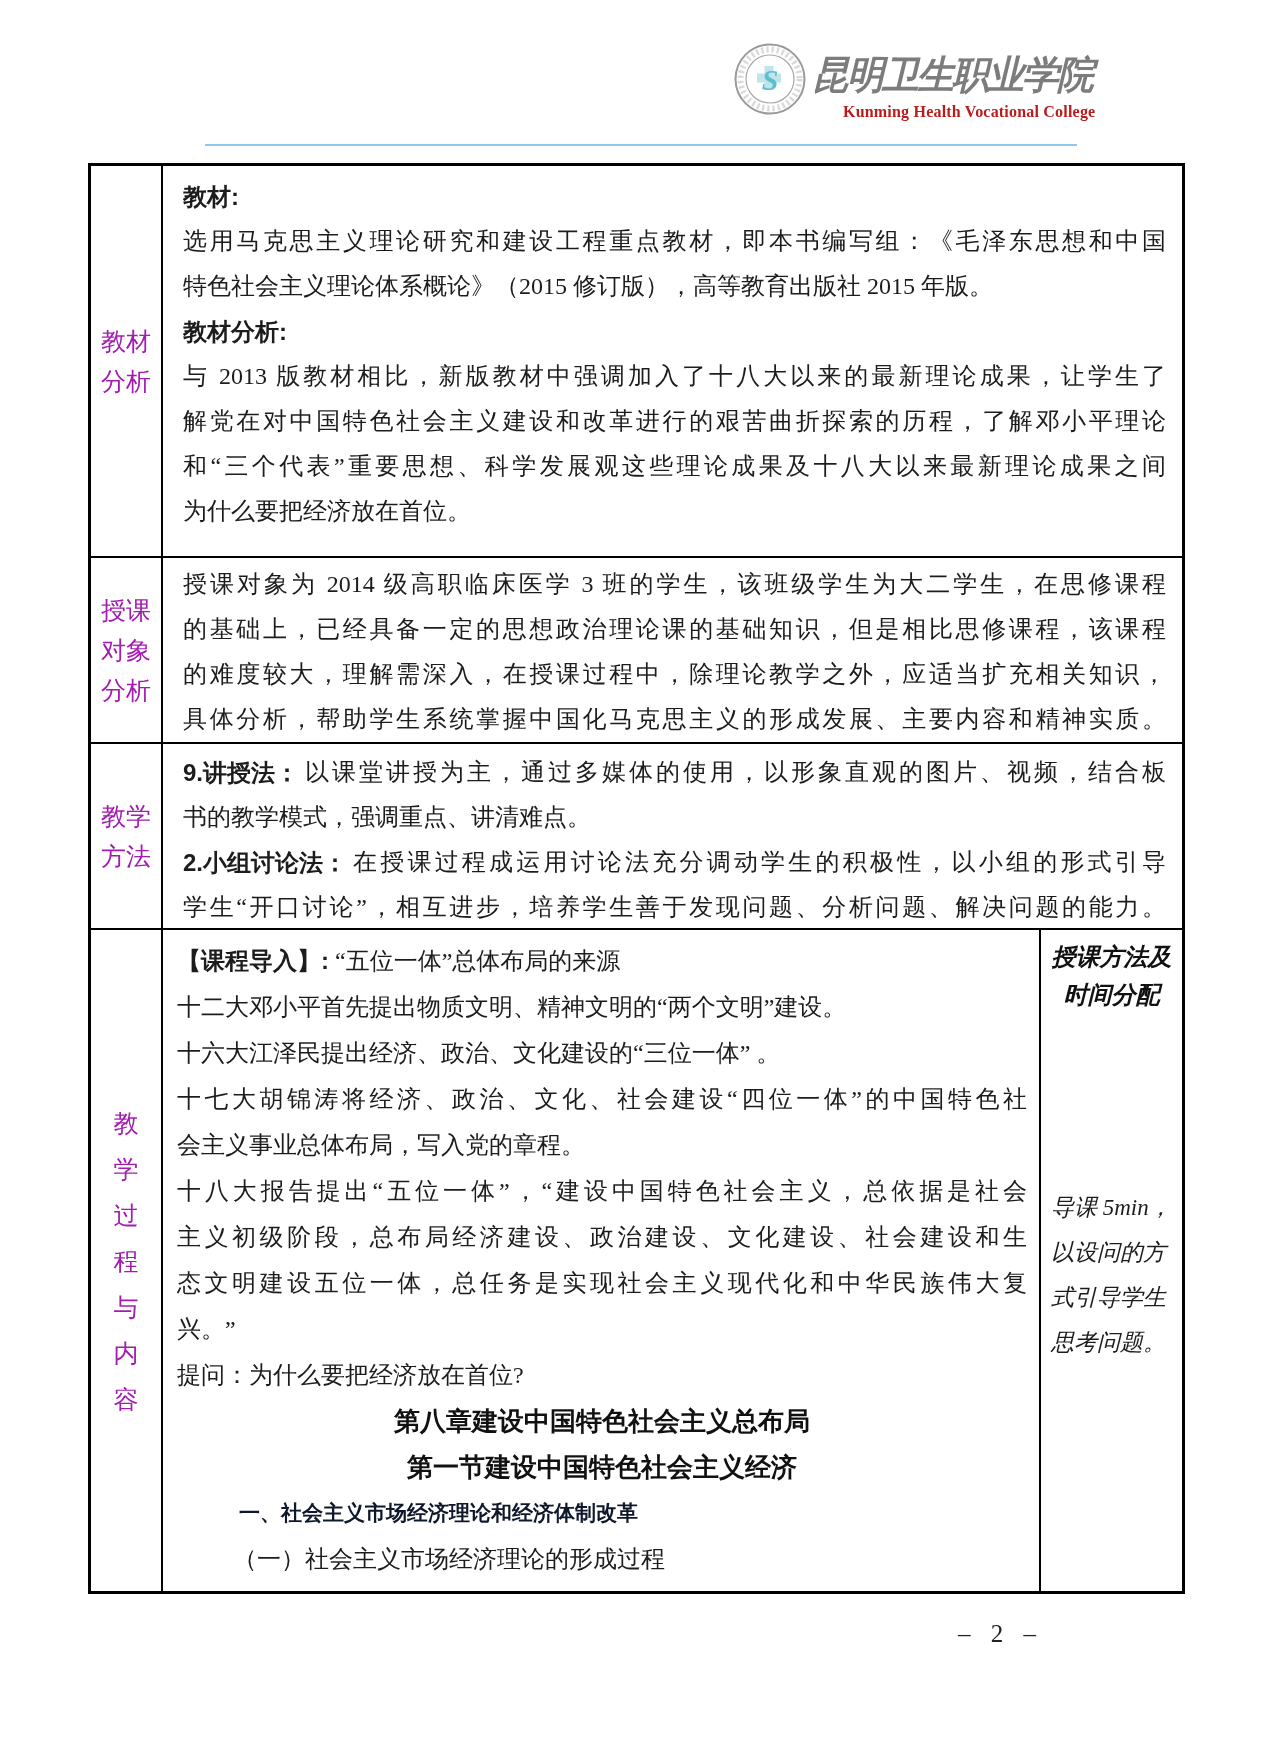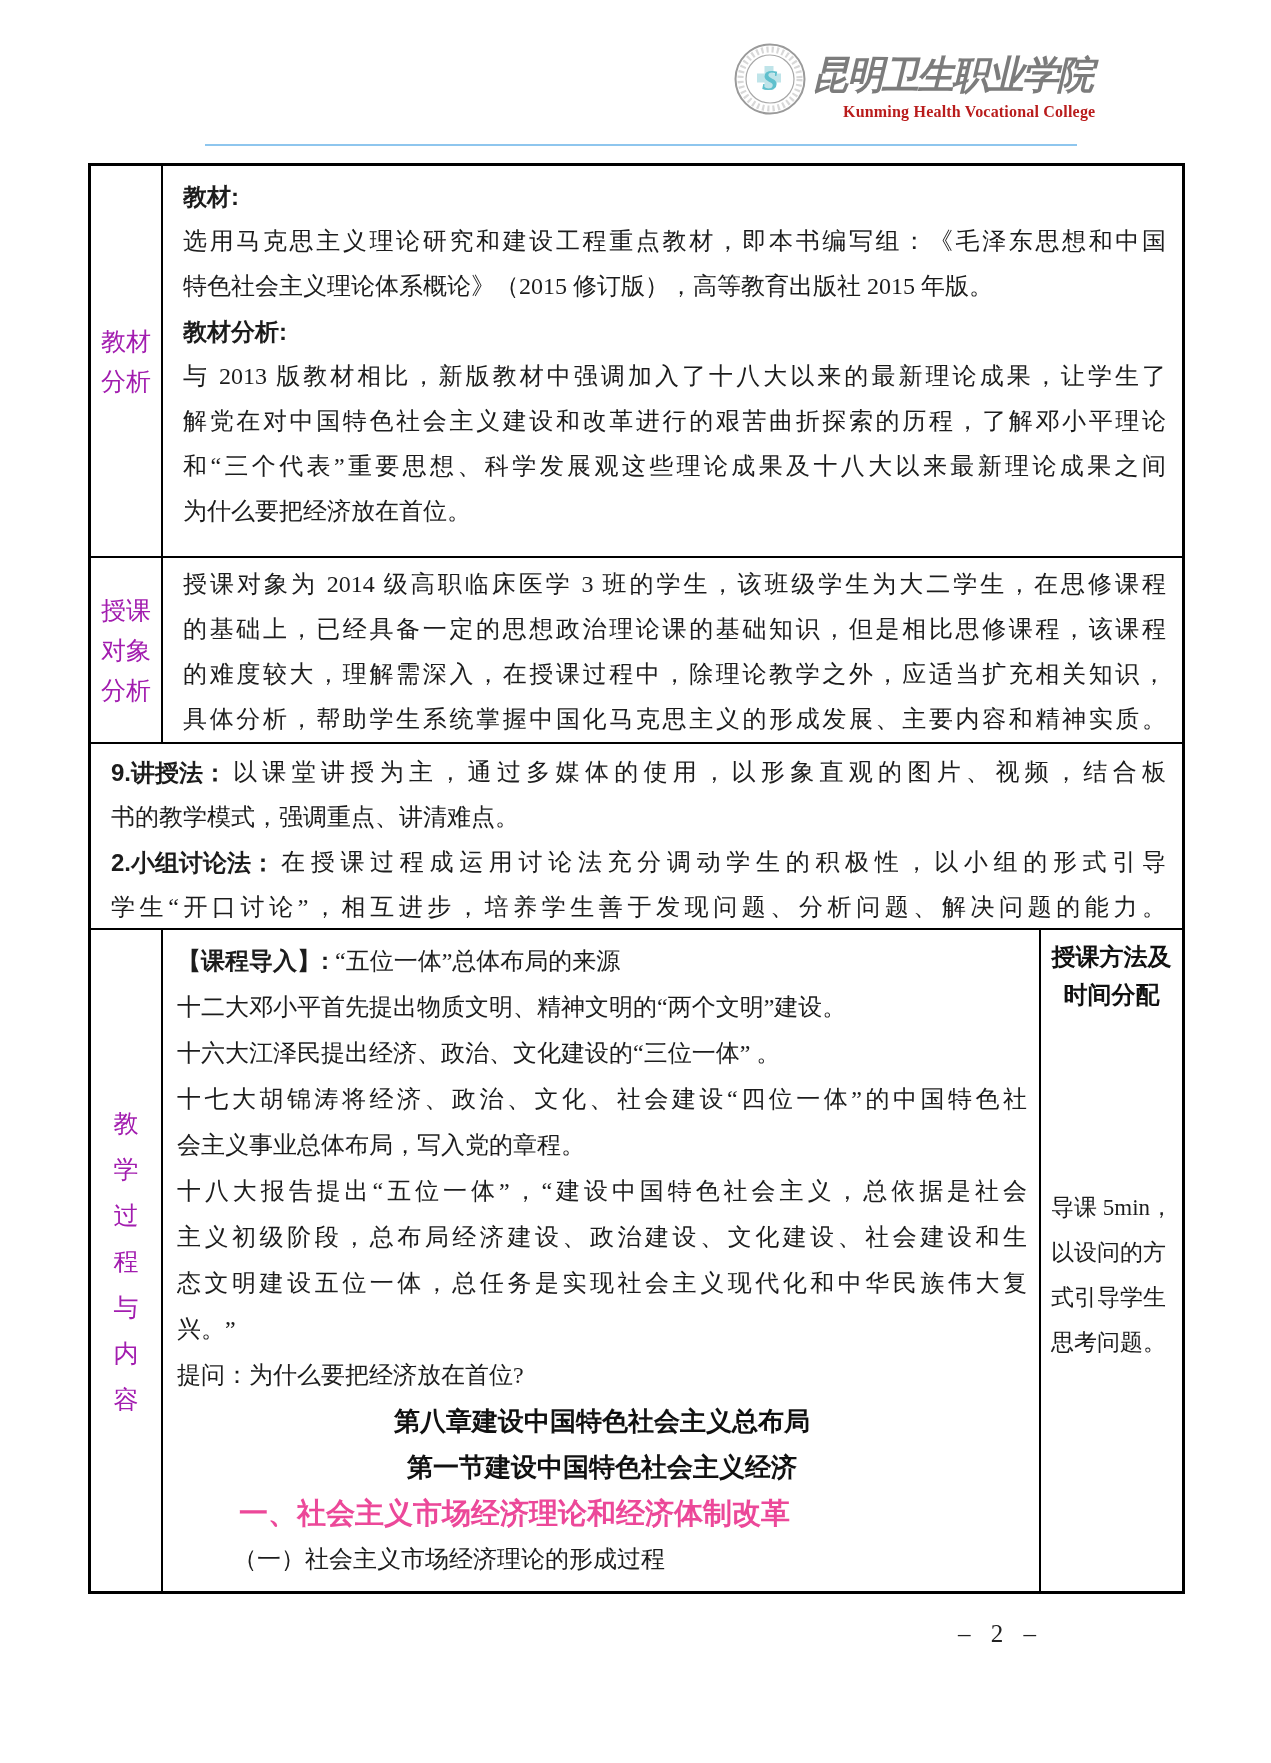--- a/index.html
+++ b/index.html
@@ -33,26 +33,26 @@
   .r4 .tl{line-height:46px;height:46px;}
   .fill{text-align:justify;text-align-last:justify;text-justify:inter-character;}
   .blabel{font-family:"Liberation Sans", sans-serif;font-weight:bold;white-space:nowrap;}
   .mixed{display:flex;}
   .mixed .rest{flex:1;margin-left:6px;}
   .mixed .rest.fillr{text-align:justify;text-align-last:justify;text-justify:inter-character;}
 
   
   .r4main{width:876px;min-width:876px;box-sizing:border-box;padding:8px 12px 0 14px;}
   .r4right{flex:1;border-left:2px solid #000;box-sizing:border-box;position:relative;
-           font-size:24px;}
+           font-size:24px;font-style:italic;}
   .r4rhead{margin-top:8px;text-align:center;font-family:"Liberation Sans", sans-serif;
            font-weight:bold;font-size:24px;line-height:38px;color:#111;}
   .r4rnote{position:absolute;left:10px;right:6px;top:255px;line-height:45px;font-size:23px;}
   .ct{text-align:center;font-family:"Liberation Sans", sans-serif;font-weight:bold;font-size:26px;color:#111;}
-  .sub1{font-family:Liberation Sans, sans-serif;font-weight:bold;font-size:29px;padding-left:62px;color:#ec4899;}
+  .sub1{font-family:Liberation Sans, sans-serif;font-weight:bold;font-size:21px;padding-left:62px;color:#0f172a;}
   .sub2{padding-left:56px;font-size:24px;}
 
   
   .pagenum{position:absolute;left:958px;top:1620px;font-size:25px;color:#222;word-spacing:14px;
            font-family:"Liberation Serif", serif;}
 </style>
 </head>
 <body>
 
 <div class="page">
@@ -96,20 +96,24 @@
       </div>
       <div class="ccell pad123" style="padding-top:4px;border-radius:15px;">
         <div class="tl fill">授课对象为 2014 级高职临床医学 3 班的学生，该班级学生为大二学生，在思修课程</div>
         <div class="tl fill">的基础上，已经具备一定的思想政治理论课的基础知识，但是相比思修课程，该课程</div>
         <div class="tl fill">的难度较大，理解需深入，在授课过程中，除理论教学之外，应适当扩充相关知识，</div>
         <div class="tl fill">具体分析，帮助学生系统掌握中国化马克思主义的形成发展、主要内容和精神实质。</div>
       </div>
     </div>
 
     <div class="trow r3">
+      <div class="hcell">
+        <div class="hl">教学</div>
+        <div class="hl">方法</div>
+      </div>
       <div class="ccell pad123" style="padding-top:6px;">
         <div class="tl mixed">
           <span class="blabel">9.讲授法：</span>
           <span class="rest fillr">以课堂讲授为主，通过多媒体的使用，以形象直观的图片、视频，结合板</span>
         </div>
         <div class="tl">书的教学模式，强调重点、讲清难点。</div>
         <div class="tl mixed">
           <span class="blabel">2.小组讨论法：</span>
           <span class="rest fillr">在授课过程成运用讨论法充分调动学生的积极性，以小组的形式引导</span>
         </div>

